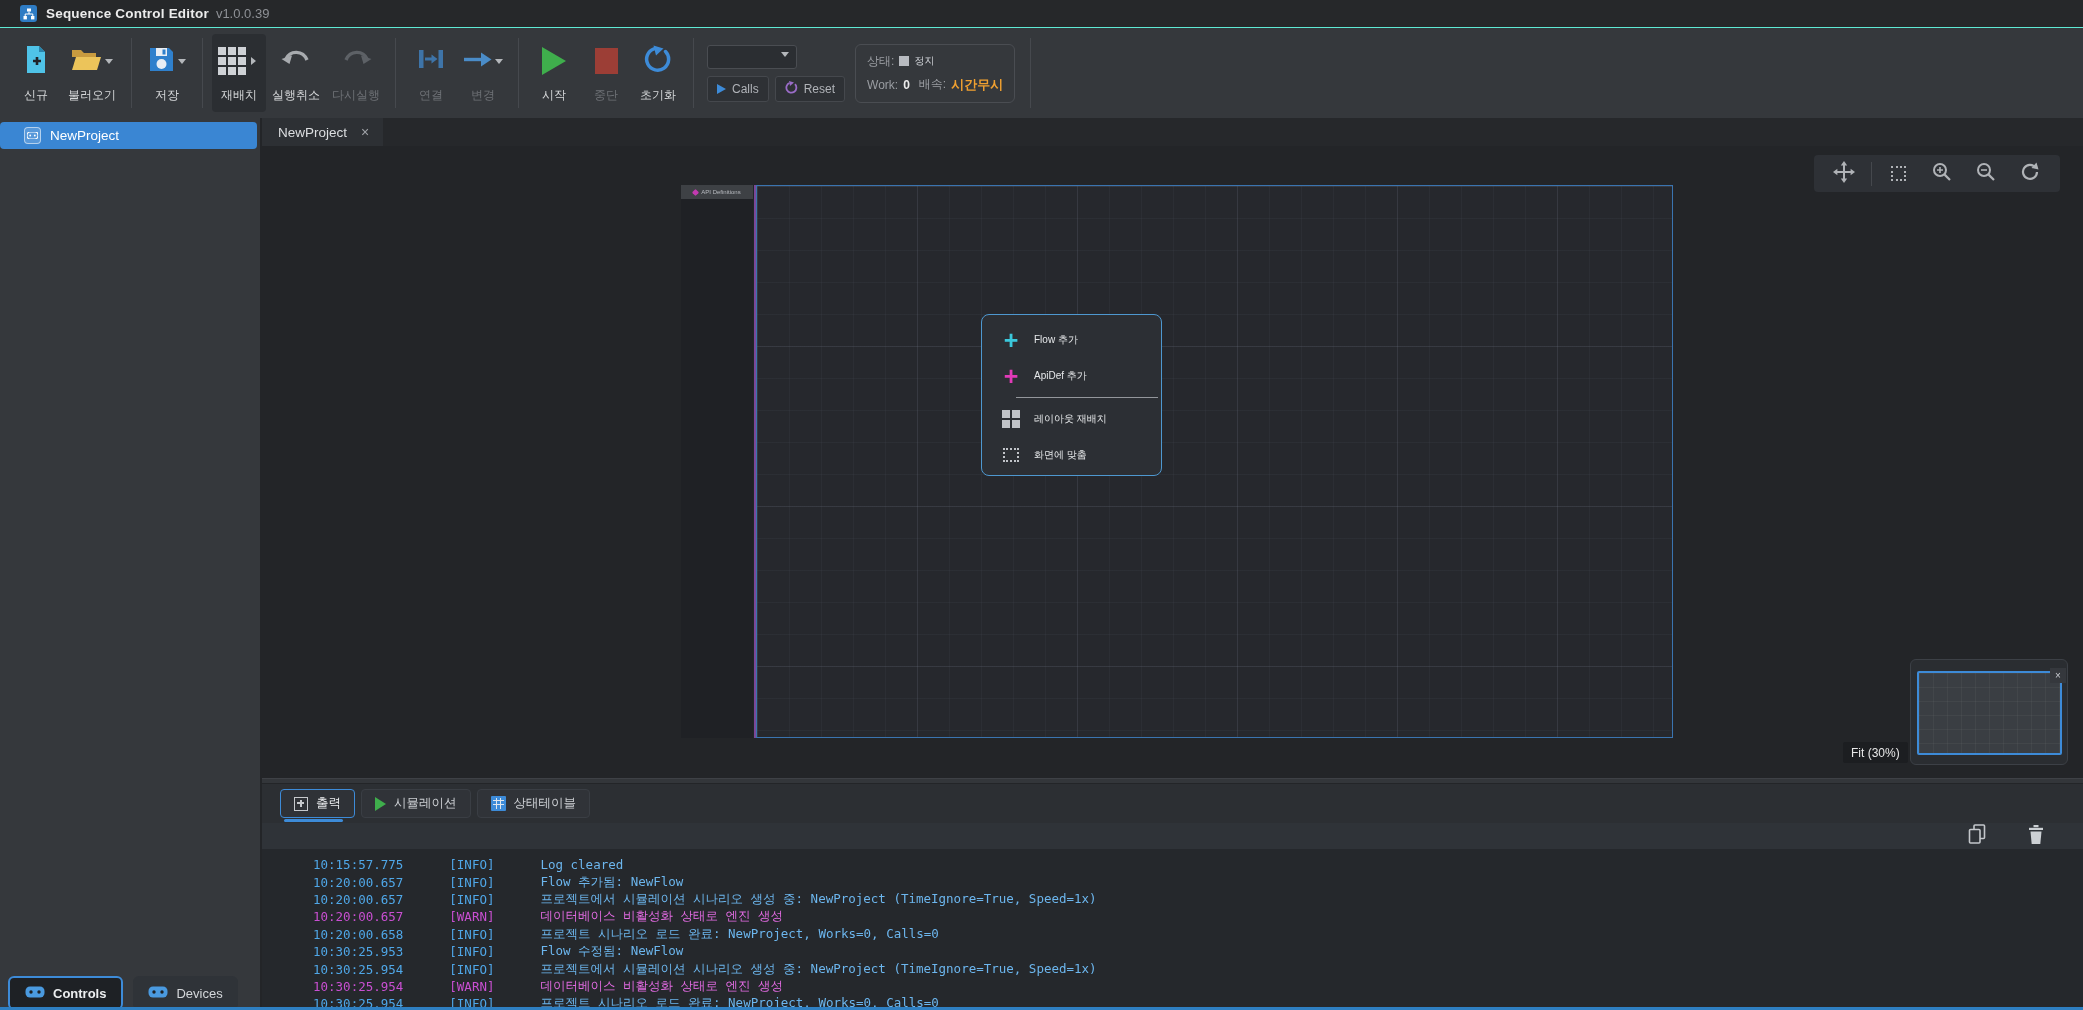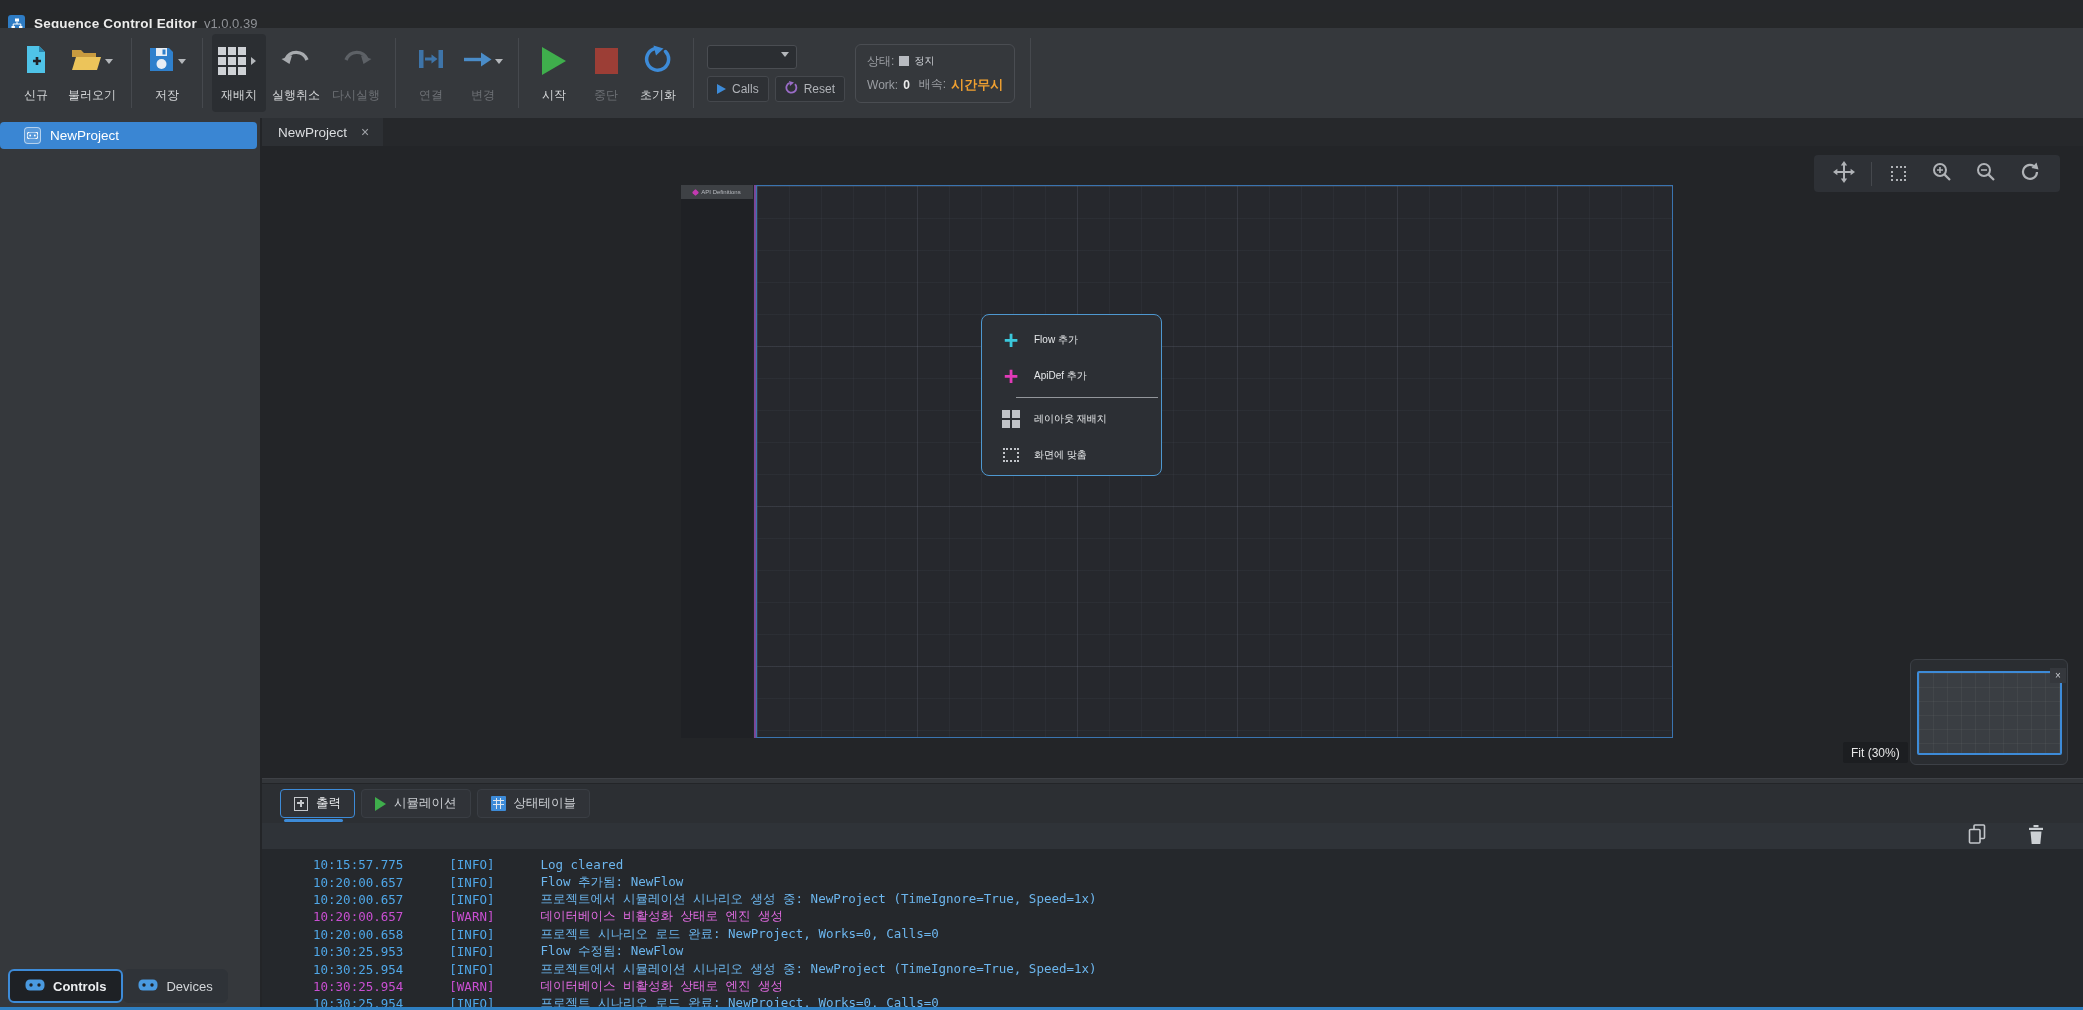--- a/index.html
+++ b/index.html
@@ -1,22 +1,22 @@
 <!DOCTYPE html>
 <html><head>
 <meta charset="utf-8">
 <style>
   * { margin:0; padding:0; box-sizing:border-box; }
   html,body { background:#1a1c1e; }
   body { font-family:"Liberation Sans", sans-serif; }
   .app { position:relative; width:2083px; height:1010px; background:#26282b; overflow:hidden; }
 
   
-  .titlebar { position:absolute; left:0; top:12px; width:2083px; height:28px; background:#26282a;
-    display:flex; align-items:center; padding-left:8px; border-bottom:5px solid #5eead4; }
+  .titlebar { position:absolute; left:0; top:0; width:2083px; height:28px; background:#26282a;
+    display:flex; align-items:center; padding-left:20px; border-bottom:1px solid #5eead4; }
   .app-icon { width:17px; height:17px; background:#2e7cc4; border-radius:3px; margin-right:9px;
     display:flex; align-items:center; justify-content:center; }
   .app-title { color:#ececec; font-size:13.5px; font-weight:700; letter-spacing:.2px; }
   .app-version { color:#8e9196; font-size:13px; margin-left:7px; }
 
   
   .toolbar { position:absolute; left:0; top:28px; width:2083px; height:90px; background:#35383c;
     display:flex; align-items:center; padding:0 10px; }
   .tbtn { display:flex; flex-direction:column; align-items:center; justify-content:flex-end;
     min-width:52px; height:78px; padding:6px 6px 8px; border-radius:4px; }
@@ -52,21 +52,21 @@
 
   
   .sidebar { position:absolute; left:0; top:118px; width:262px; height:892px; background:#35383c;
     border-right:2px solid #232528; }
   .proj-item { margin:4px 3px 0 0; height:27px; background:#3a86d3; border-radius:4px;
     display:flex; align-items:center; padding-left:24px; gap:9px; }
   .proj-chip { width:17px; height:17px; border-radius:4px; background:rgba(255,255,255,.16);
     border:1px solid rgba(255,255,255,.55); display:flex; align-items:center; justify-content:center; }
   .proj-name { color:#fff; font-size:13.5px; }
 
-  .side-bottom { position:absolute; left:8px; bottom:7px; display:flex; }
+  .side-bottom { position:absolute; left:8px; bottom:0; display:flex; gap:10px; }
   .side-tab { height:34px; border-radius:6px; display:flex; align-items:center; gap:8px; padding:0 15px; font-size:13px; }
   .side-tab.active { background:#1e2125; border:2px solid #3d8bd8; color:#eceef0; font-weight:700; }
   .side-tab.idle { background:#2f3338; color:#d4d7da; }
 
   
   .tabbar { position:absolute; left:262px; top:118px; width:1821px; height:28px; background:#26282b; display:flex; }
   .doc-tab { height:28px; background:#2d3034; display:flex; align-items:center; gap:14px; padding:0 14px 0 16px; }
   .doc-tab-label { color:#dcdee0; font-size:13.5px; }
   .doc-tab-close { color:#a0a3a8; font-size:14px; }
 

